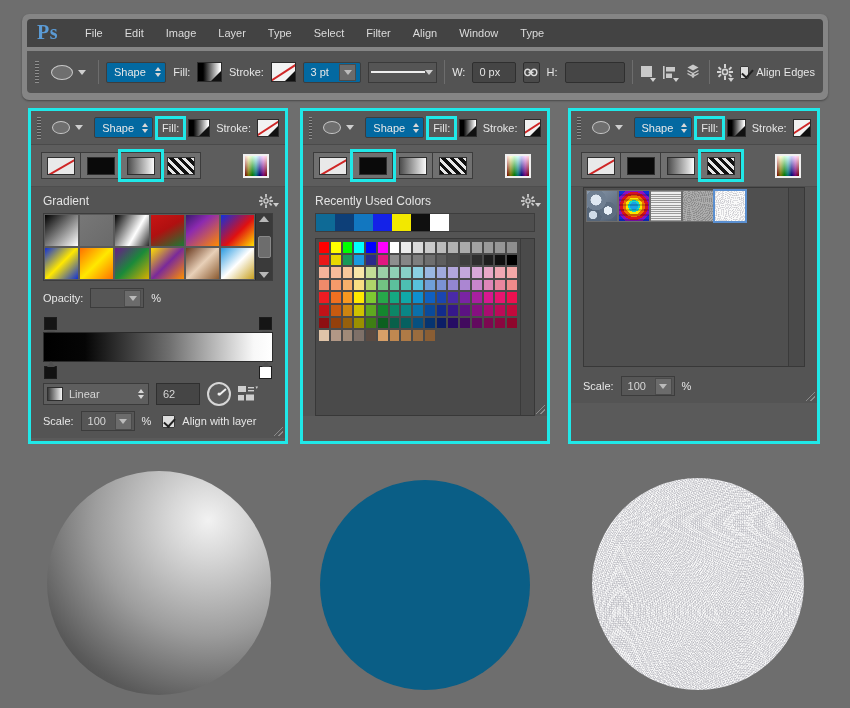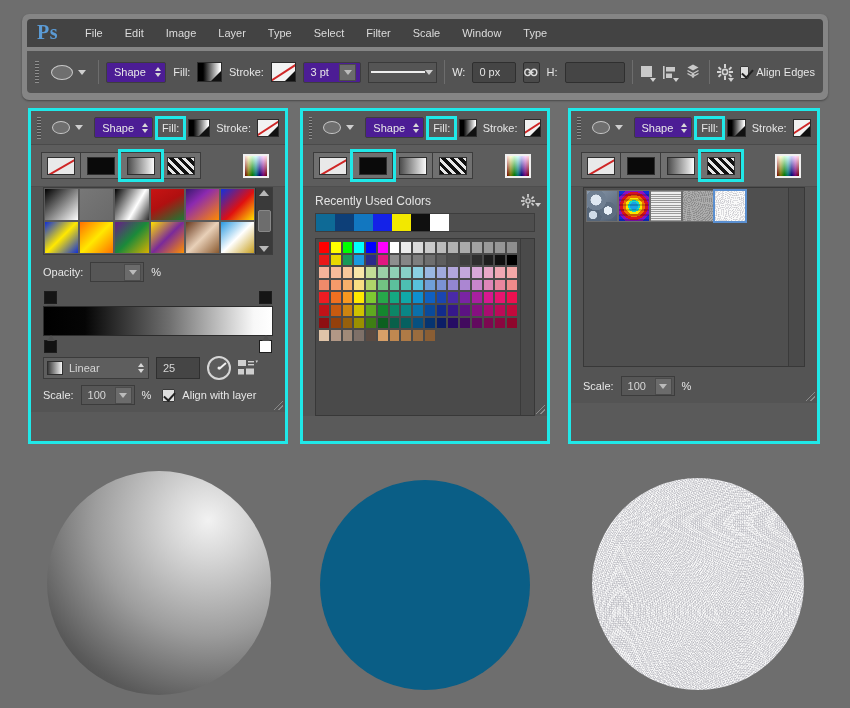--- a/index.html
+++ b/index.html
@@ -51,21 +51,21 @@
   .ellipse-glyph {
     width: 22px; height: 15px; border-radius: 50%;
     border: 1.5px solid #c8c8c8; background: #6f6f6f;
   }
   .caret-dn {
     width: 0; height: 0; border-left: 4px solid transparent;
     border-right: 4px solid transparent; border-top: 5px solid #cfcfcf;
   }
   .vsep { width: 1px; height: 24px; background: #6d6d6d; }
   .combo {
-    background: #4c1d95; border: 1px solid #3d3d3d; border-radius: 2px;
+    background: #0369a1; border: 1px solid #3d3d3d; border-radius: 2px;
     height: 21px; display: flex; align-items: center; justify-content: space-between;
     padding: 0 4px 0 7px; color: #e8e8e8; font-size: 11px; gap: 8px;
   }
   .spin-arrows { display: flex; flex-direction: column; gap: 2px; }
   .spin-arrows i {
     display: block; width: 0; height: 0;
     border-left: 3.5px solid transparent; border-right: 3.5px solid transparent;
   }
   .spin-arrows i.up { border-bottom: 4px solid #d8d8d8; }
   .spin-arrows i.dn { border-top: 4px solid #d8d8d8; }
@@ -311,21 +311,21 @@
 
     <div class="menubar">
       <div class="ps-logo">Ps</div>
       <div class="menu-item">File</div>
       <div class="menu-item">Edit</div>
       <div class="menu-item">Image</div>
       <div class="menu-item">Layer</div>
       <div class="menu-item">Type</div>
       <div class="menu-item">Select</div>
       <div class="menu-item">Filter</div>
-      <div class="menu-item">Scale</div>
+      <div class="menu-item">Align</div>
       <div class="menu-item">Window</div>
       <div class="menu-item">Type</div>
     </div>
 
     <div class="optionsbar">
       <div class="grip"></div>
       <div class="tool-preset">
         <div class="ellipse-glyph"></div>
         <div class="caret-dn"></div>
       </div>
@@ -455,20 +455,39 @@
           <div class="mode-btn mode-sel">
               <div class="mode-inner mi-grad"></div>
             </div>
           <div class="mode-btn">
               <div class="mode-inner mi-pat"></div>
             </div>
         </div>
         <div class="cpicker"></div>
       </div>
 
+      <div class="sect-head">
+        <span class="sect-title">Gradient</span>
+        <span class="gear">
+          <svg width="14" height="14" viewBox="0 0 16 16">
+              <g fill="#cfcfcf">
+            <circle cx="8" cy="8" r="2.4" fill="#545454" stroke="#cfcfcf" stroke-width="1.5"></circle>
+            <rect x="7" y="0" width="2" height="4"></rect>
+                <rect x="7" y="12" width="2" height="4"></rect>
+            <rect x="0" y="7" width="4" height="2"></rect>
+                <rect x="12" y="7" width="4" height="2"></rect>
+            <rect x="1.8" y="2.6" width="2" height="3.4" transform="rotate(-45 2.8 4.3)"></rect>
+            <rect x="12.2" y="10" width="2" height="3.4" transform="rotate(-45 13.2 11.7)"></rect>
+            <rect x="12.2" y="2.6" width="2" height="3.4" transform="rotate(45 13.2 4.3)"></rect>
+            <rect x="1.8" y="10" width="2" height="3.4" transform="rotate(45 2.8 11.7)"></rect>
+          </g>
+            </svg>
+          <span class="mini-caret"></span>
+        </span>
+      </div>
 
       <div class="grad-list">
         <div class="grad-grid" id="grad-grid">
             <div class="grad-cell" style="background: linear-gradient(135deg, rgb(0, 0, 0) 0%, rgb(255, 255, 255) 100%);"></div>
             <div class="grad-cell" style="background: linear-gradient(135deg, rgb(119, 119, 119) 0%, rgba(255, 255, 255, 0) 100%);"></div>
             <div class="grad-cell" style="background: linear-gradient(120deg, rgb(0, 0, 0) 0%, rgb(255, 255, 255) 60%, rgb(42, 42, 42) 100%);"></div>
             <div class="grad-cell" style="background: linear-gradient(150deg, rgb(200, 20, 20) 0%, rgb(176, 16, 16) 45%, rgb(26, 122, 52) 100%);"></div>
             <div class="grad-cell" style="background: linear-gradient(140deg, rgb(58, 26, 110) 0%, rgb(140, 42, 176) 35%, rgb(255, 138, 0) 100%);"></div>
             <div class="grad-cell" style="background: linear-gradient(135deg, rgb(16, 48, 224) 0%, rgb(224, 16, 16) 55%, rgb(255, 224, 0) 100%);"></div>
             <div class="grad-cell" style="background: linear-gradient(135deg, rgb(16, 48, 216) 0%, rgb(255, 232, 0) 50%, rgb(16, 48, 216) 100%);"></div>
@@ -508,21 +527,21 @@
         <div class="type-combo">
           <span style="display:flex;align-items:center;gap:6px">
             <span class="type-swatch"></span>
             <span>Linear</span>
           </span>
           <span class="spin-arrows">
               <i class="up"></i>
               <i class="dn"></i>
             </span>
         </div>
-        <div class="angle-field">25</div>
+        <div class="angle-field">62</div>
         <div class="dial"></div>
         <div class="align-icon">
           <svg width="20" height="17" viewBox="0 0 20 17">
               <g fill="#cfcfcf">
             <rect x="0" y="1" width="8" height="6"></rect>
                 <rect x="10" y="2" width="6" height="1.4"></rect>
                 <rect x="10" y="5" width="6" height="1.4"></rect>
             <path d="M17.5 1.5 L20 1.5 L18.75 4 Z"></path>
             <rect x="0" y="10" width="6" height="5.5"></rect>
                 <rect x="8" y="9.5" width="8" height="6"></rect>

